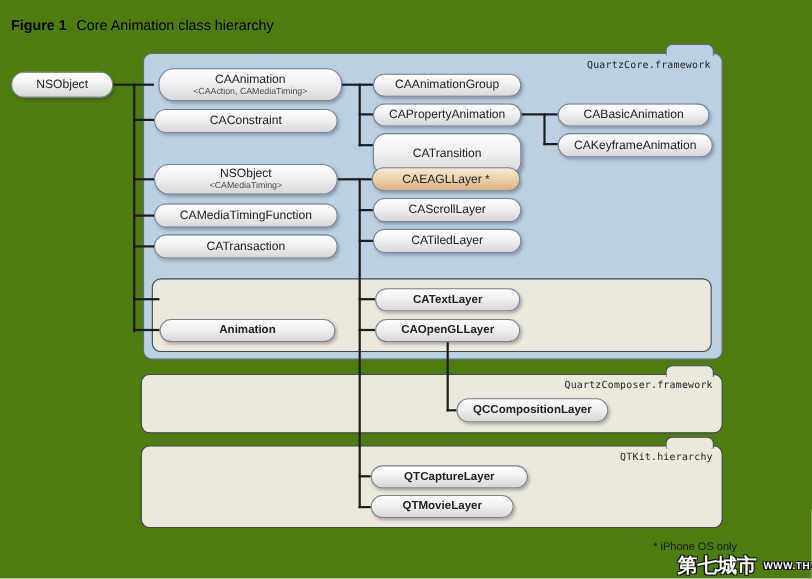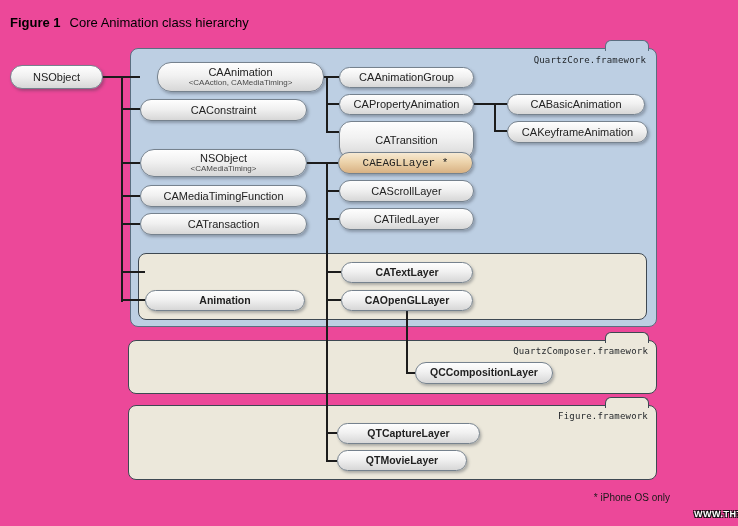--- a/index.html
+++ b/index.html
@@ -1,17 +1,17 @@
 <!DOCTYPE html>
 <html><head>
 <meta charset="utf-8">
 <style>
   html,body{margin:0;padding:0;background:#fff;}
   .canvas{
-    position:relative;width:738px;height:526px;background:#ec4899;
+    position:relative;width:738px;height:526px;background:#4d7c0f;
     font-family:"Liberation Sans","DejaVu Sans",sans-serif;overflow:hidden;
   }
   .title{position:absolute;left:10px;top:15px;font-size:13px;color:#000;}
   .title .bold{font-weight:bold;margin-right:9px;}
 
   
   .fw{position:absolute;border-radius:8px;z-index:0;}
   .fw.blue{background:#bdcfe3;border:1px solid #5b6e80;}
   .fw.beige{background:#ece8db;border:1px solid #3e4852;}
   .tab{position:absolute;z-index:2;border-radius:6px 6px 0 0;border-style:solid;border-width:1px 1px 0 1px;}
@@ -28,21 +28,21 @@
   
   .pill{
     position:absolute;z-index:3;box-sizing:border-box;
     border:1px solid #76828e;border-radius:12px;
     background:linear-gradient(#fefefe 0%,#f1f1f1 45%,#d7d7d7 100%);
     box-shadow:1.5px 2px 3px rgba(50,55,65,0.35);
     display:flex;flex-direction:column;align-items:center;justify-content:center;
     font-size:11px;color:#222;line-height:1.1;white-space:nowrap;
   }
   .pill .sub{font-size:8px;color:#4a4a4a;margin-top:1px;}
-  .pill.hl{background:linear-gradient(#f6e9d3 0%,#ecd3ab 45%,#d8b183 100%);font-family:Liberation Mono, monospace;}
+  .pill.hl{background:linear-gradient(#f6e9d3 0%,#ecd3ab 45%,#d8b183 100%);}
   .pill.bold{font-weight:bold;font-size:10.5px;}
   .pill.tall{border-radius:14px;}
 
   .footnote{position:absolute;left:524px;top:492px;width:146px;text-align:right;
     font-size:10px;color:#1a1a1a;z-index:3;}
 
   .wm-cn{position:absolute;left:616px;top:502px;font-size:18px;font-weight:bold;z-index:4;
     color:#fff;text-shadow:-1px -1px 0 #111,1px -1px 0 #111,-1px 1px 0 #111,1px 1px 0 #111;}
   .wm-url{position:absolute;left:694px;top:509px;font-size:9px;font-weight:bold;letter-spacing:0.5px;z-index:4;
     color:#fff;text-shadow:-1px -1px 0 #111,1px -1px 0 #111,-1px 1px 0 #111,1px 1px 0 #111;}
@@ -61,21 +61,21 @@
   <div class="fwlabel" style="left:400px;top:55px;width:246px">QuartzCore.framework</div>
 
   <div class="fw beige" style="left:138px;top:253px;width:507px;height:65px;z-index:1"></div>
 
   <div class="tab beige" style="left:605px;top:332px;width:42px;height:10px"></div>
   <div class="fw beige" style="left:128px;top:340px;width:527px;height:52px"></div>
   <div class="fwlabel" style="left:400px;top:346px;width:248px">QuartzComposer.framework</div>
 
   <div class="tab beige" style="left:605px;top:397px;width:42px;height:10px"></div>
   <div class="fw beige" style="left:128px;top:405px;width:527px;height:73px"></div>
-  <div class="fwlabel" style="left:400px;top:411px;width:248px">Figure.framework</div>
+  <div class="fwlabel" style="left:400px;top:411px;width:248px">QTKit.hierarchy</div>
 
   <div class="ln" style="left:103px;top:76px;width:37px;height:2px"></div>
   <div class="ln" style="left:121px;top:76px;width:2px;height:226px"></div>
   <div class="ln" style="left:121px;top:108px;width:19px;height:2px"></div>
   <div class="ln" style="left:121px;top:162px;width:19px;height:2px"></div>
   <div class="ln" style="left:121px;top:195px;width:19px;height:2px"></div>
   <div class="ln" style="left:121px;top:223px;width:19px;height:2px"></div>
   <div class="ln" style="left:121px;top:271px;width:24px;height:2px"></div>
   <div class="ln" style="left:121px;top:299px;width:24px;height:2px"></div>
 
@@ -97,21 +97,21 @@
   <div class="ln" style="left:326px;top:432px;width:11px;height:2px"></div>
   <div class="ln" style="left:326px;top:460px;width:11px;height:2px"></div>
 
   <div class="ln" style="left:406px;top:311px;width:2px;height:63px"></div>
   <div class="ln" style="left:406px;top:372px;width:9px;height:2px"></div>
 
   <div class="pill" style="left:10px;top:65px;width:93px;height:24px">
     <span>NSObject</span>
   </div>
 
-  <div class="pill tall" style="left:157px;top:62px;width:167px;height:30px">
+  <div class="pill tall" style="left:144px;top:62px;width:167px;height:30px">
     <span>CAAnimation</span>
     <span class="sub">&lt;CAAction, CAMediaTiming&gt;</span>
   </div>
   <div class="pill" style="left:140px;top:99px;width:167px;height:22px">
     <span>CAConstraint</span>
   </div>
   <div class="pill tall" style="left:140px;top:149px;width:167px;height:28px">
     <span>NSObject</span>
     <span class="sub">&lt;CAMediaTiming&gt;</span>
   </div>
@@ -166,15 +166,16 @@
 
   <div class="pill bold" style="left:337px;top:423px;width:143px;height:21px">
     <span>QTCaptureLayer</span>
   </div>
   <div class="pill bold" style="left:337px;top:450px;width:130px;height:21px">
     <span>QTMovieLayer</span>
   </div>
 
   <div class="footnote">* iPhone OS only</div>
 
+  <div class="wm-cn">第七城市</div>
   <div class="wm-url">WWW.TH7.CN</div>
 
 </div>
 
 </body></html>

